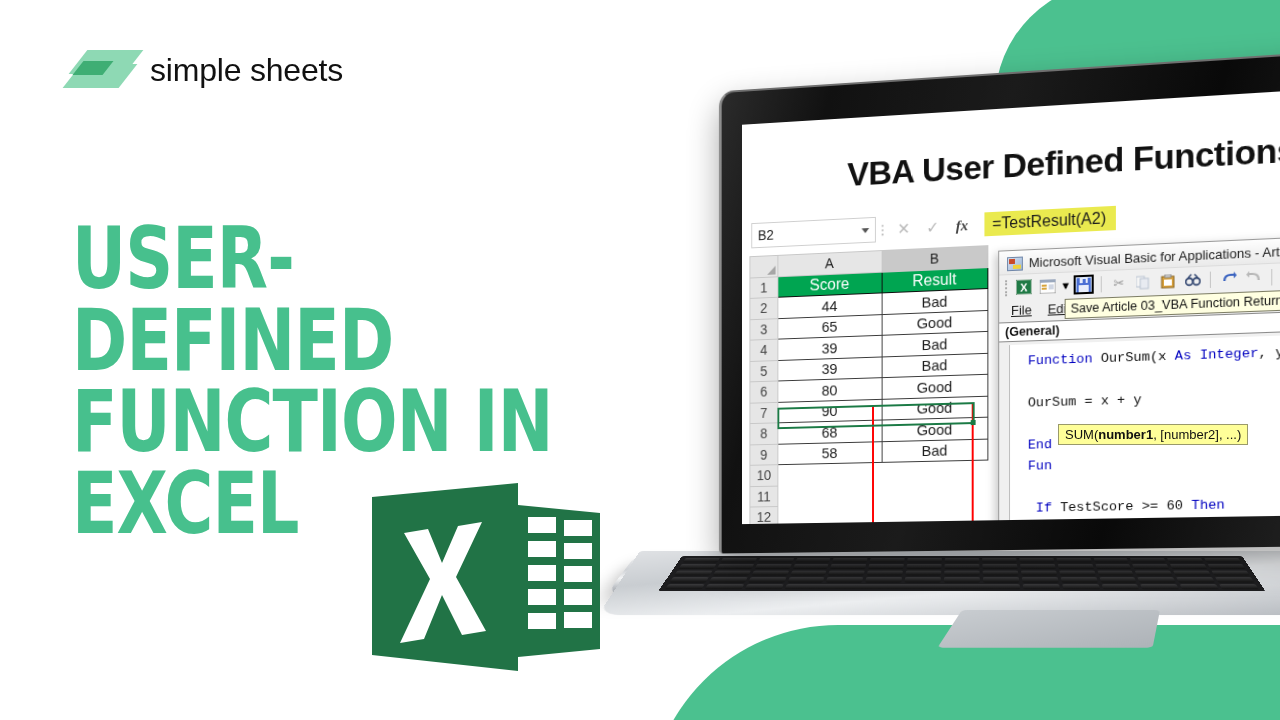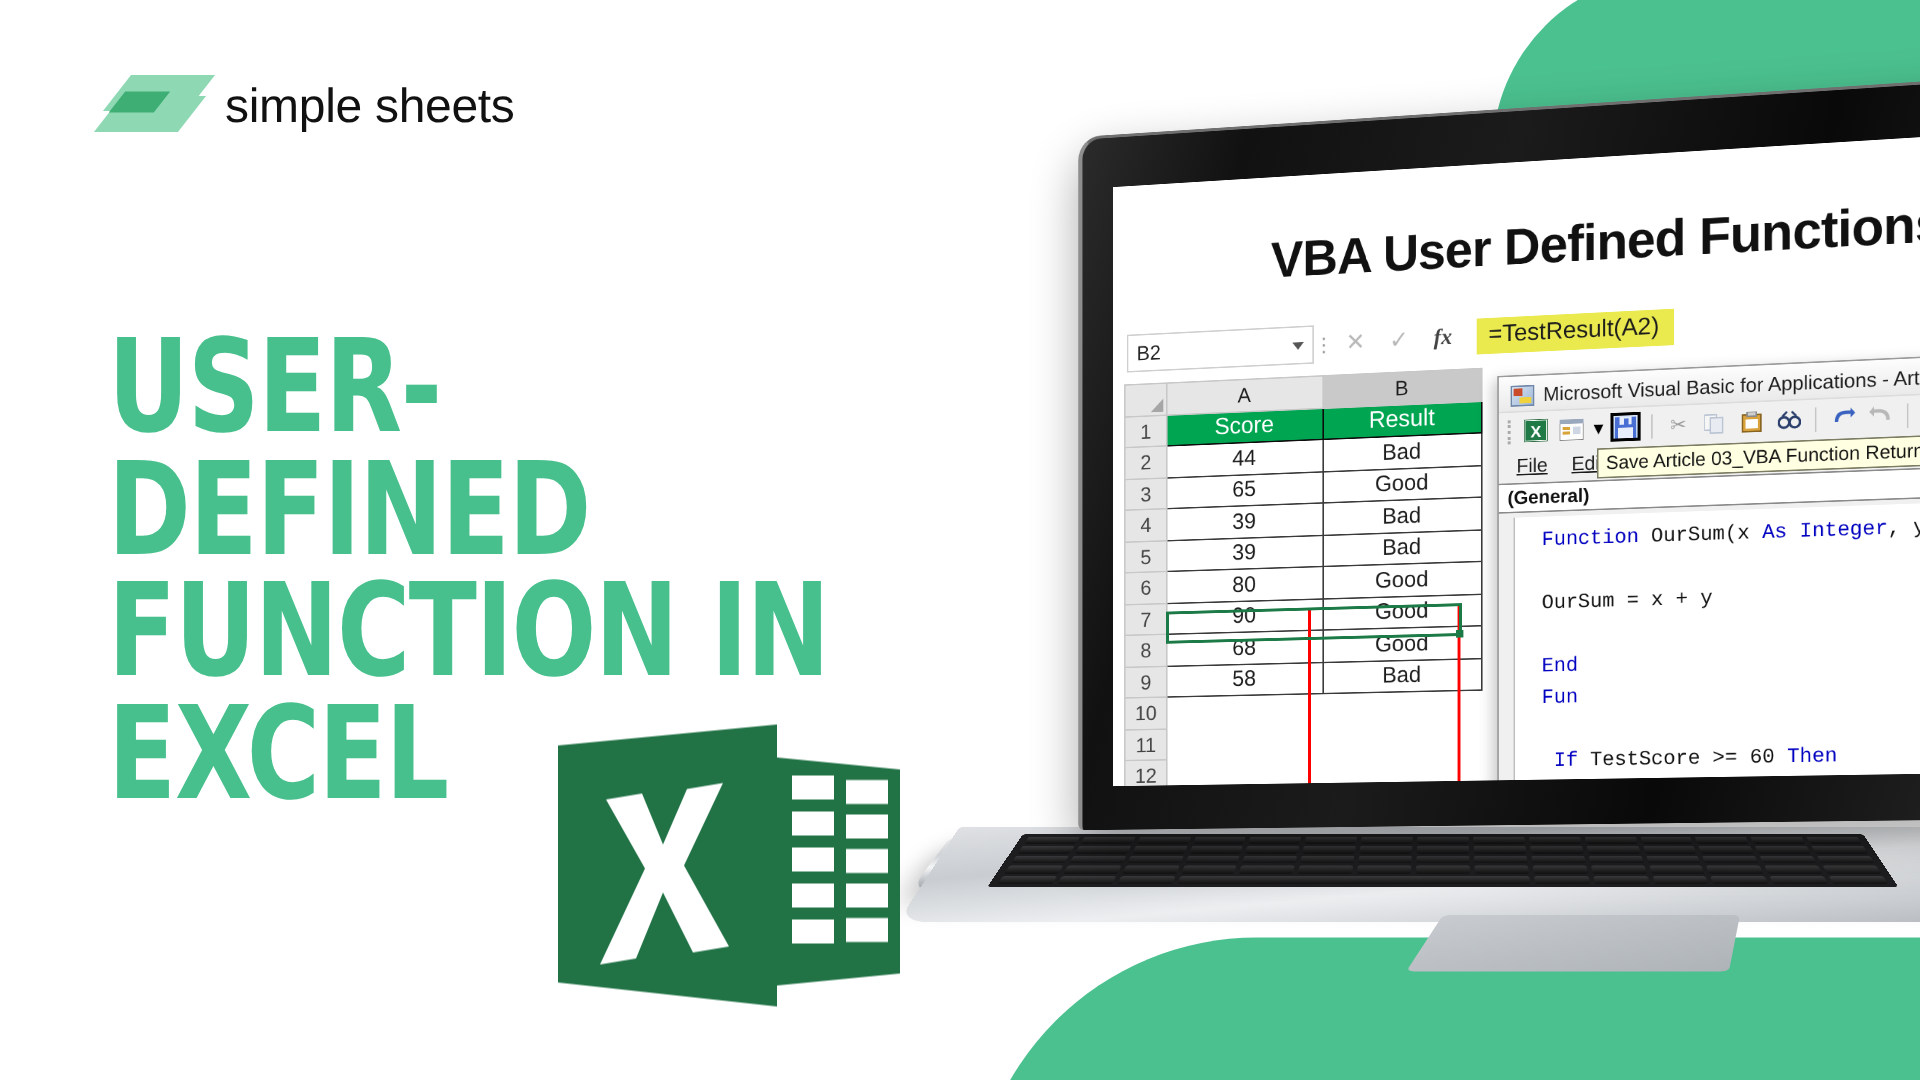--- a/index.html
+++ b/index.html
@@ -487,14 +487,17 @@
             <div class="line">&nbsp;<span class="kw">If</span> TestScore &gt;= 60 <span class="kw">Then</span></div>
             <div class="line">&nbsp;&nbsp;TestResult = "Good"</div>
 
           </div>
         </div>
 
       </div>
     </div>
   </div>
 
+  <div class="sum-tip">
+    <span>SUM(</span><b>number1</b><span>, [number2], ...)</span>
+  </div>
 
 </div>
 
 </body></html>

